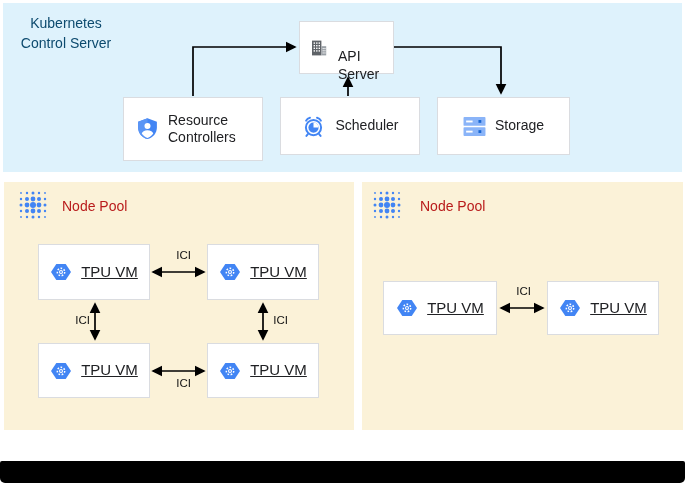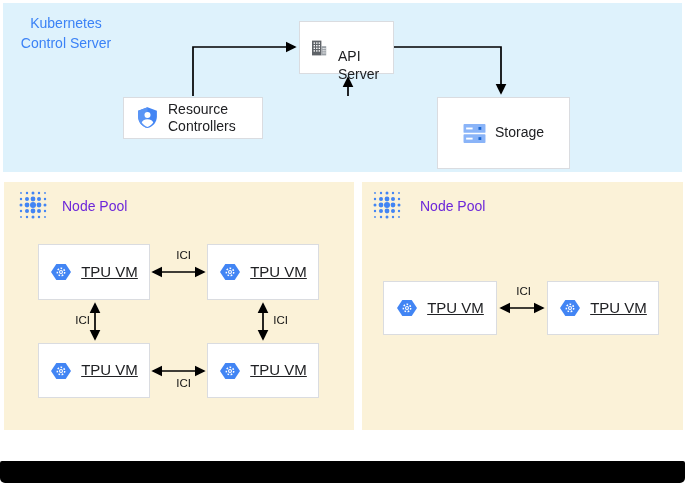--- a/index.html
+++ b/index.html
@@ -9,49 +9,49 @@
     color:#1f1f1f;background:#fff;
   }
   .panel{position:absolute;}
   .panel-blue{left:3px;top:3px;width:679px;height:169px;background:#def2fc;}
   .panel-cream{background:#fbf2d8;top:182px;height:248px;}
   .panel-cream.left{left:4px;width:350px;}
   .panel-cream.right{left:362px;width:321px;}
 
   .cp-title{
     position:absolute;left:10px;top:14px;width:112px;
-    text-align:center;font-size:14px;line-height:1.4;color:#3b82f6;
+    text-align:center;font-size:14px;line-height:1.4;color:#0c4a6e;
   }
 
   .node-box{
     position:absolute;background:#fff;border:1px solid #dadce0;
     display:flex;align-items:center;justify-content:center;gap:9px;
     box-sizing:border-box;
   }
   .node-box .lbl{font-size:14px;line-height:1.25;color:#202124;}
   .vm-box .lbl{font-size:15px;text-decoration:underline;}
 
   .box-api{left:299px;top:21px;width:95px;height:53px;}
   .box-api .lbl{width:46px;margin-top:36px;}
-  .box-rc{left:123px;top:97px;width:140px;height:42px;}
+  .box-rc{left:123px;top:97px;width:140px;height:64px;}
   .box-rc .lbl{width:82px;}
   .box-sched{left:280px;top:97px;width:140px;height:58px;}
-  .box-storage{left:437px;top:97px;width:133px;height:72px;}
+  .box-storage{left:437px;top:97px;width:133px;height:58px;}
 
   .vm-l1{left:38px;top:244px;width:112px;height:56px;}
   .vm-l2{left:207px;top:244px;width:112px;height:56px;}
   .vm-l3{left:38px;top:343px;width:112px;height:55px;}
   .vm-l4{left:207px;top:343px;width:112px;height:55px;}
   .vm-r1{left:383px;top:281px;width:114px;height:54px;}
   .vm-r2{left:547px;top:281px;width:112px;height:54px;}
 
   .pool-icon{position:absolute;width:30px;height:30px;}
   .pool-icon.left{left:18px;top:190px;}
   .pool-icon.right{left:372px;top:190px;}
-  .pool-label{position:absolute;font-size:14px;color:#6d28d9;}
+  .pool-label{position:absolute;font-size:14px;color:#b91c1c;}
   .pool-label.left{left:62px;top:198px;}
   .pool-label.right{left:420px;top:198px;}
 
   .ici{position:absolute;font-size:11.5px;color:#111;width:26px;text-align:right;}
   .ici-lt{left:165px;top:249px;}
   .ici-ll{left:64px;top:314px;}
   .ici-lr{left:262px;top:314px;}
   .ici-lb{left:165px;top:377px;}
   .ici-r{left:505px;top:285px;}
 
@@ -173,20 +173,34 @@
   <div class="node-box box-rc">
     <svg class="ic" width="23" height="24" viewBox="0 0 22 23">
       <path d="M11 1.2 L20 4.6 V10 c0 5.6-3.8 9.6-9 11.2 C5.8 19.6 2 15.6 2 10 V4.6 z" fill="#4285f4"></path>
       <path d="M11 1.2 L11 21.2 C5.8 19.6 2 15.6 2 10 V4.6 z" fill="#5a95f5"></path>
       <circle cx="11" cy="8.6" r="2.9" fill="#ffffff"></circle>
       <path d="M11 12.6 c3 0 5 1.5 5.5 3.1 -1.4 2.1-3.3 3.6-5.5 4.4 -2.2-.8-4.1-2.3-5.5-4.4 .5-1.6 2.5-3.1 5.5-3.1 z" fill="#ffffff"></path>
     </svg>
     <div class="lbl">Resource Controllers</div>
   </div>
 
+  <div class="node-box box-sched">
+    <svg class="ic" width="25" height="25" viewBox="0 0 24 24">
+      <g stroke="#4285f4" stroke-width="1.9" fill="none" stroke-linecap="round">
+        <path d="M8.6 3.6 A5.2 5.2 0 0 0 4.9 6.4"></path>
+        <path d="M15.4 3.6 A5.2 5.2 0 0 1 19.1 6.4"></path>
+        <path d="M6.6 19.3 L5.2 21"></path>
+        <path d="M17.4 19.3 L18.8 21"></path>
+      </g>
+      <circle cx="12" cy="13" r="7.3" fill="none" stroke="#4285f4" stroke-width="1.9"></circle>
+      <circle cx="12" cy="13" r="4.9" fill="#4285f4"></circle>
+      <path d="M12 13 L12 8.1 A4.9 4.9 0 0 1 16.9 13 z" fill="#ffffff"></path>
+    </svg>
+    <div class="lbl">Scheduler</div>
+  </div>
 
   <div class="node-box box-storage">
     <svg class="ic" width="23" height="21" viewBox="0 0 22 20">
       <rect x="0.5" y="1" width="21" height="8.3" rx="0.8" fill="#8ab4f8"></rect>
       <rect x="0.5" y="10.7" width="21" height="8.3" rx="0.8" fill="#8ab4f8"></rect>
       <rect x="3" y="4.3" width="6.2" height="1.8" fill="#ffffff"></rect>
       <rect x="3" y="14" width="6.2" height="1.8" fill="#ffffff"></rect>
       <rect x="14.8" y="3.8" width="2.7" height="2.7" fill="#1967d2"></rect>
       <rect x="14.8" y="13.5" width="2.7" height="2.7" fill="#1967d2"></rect>
     </svg>

